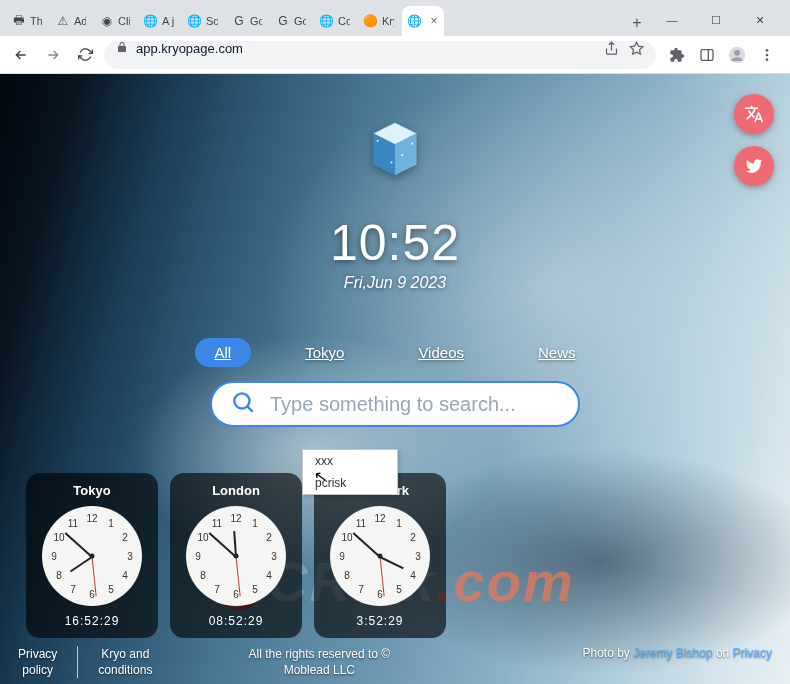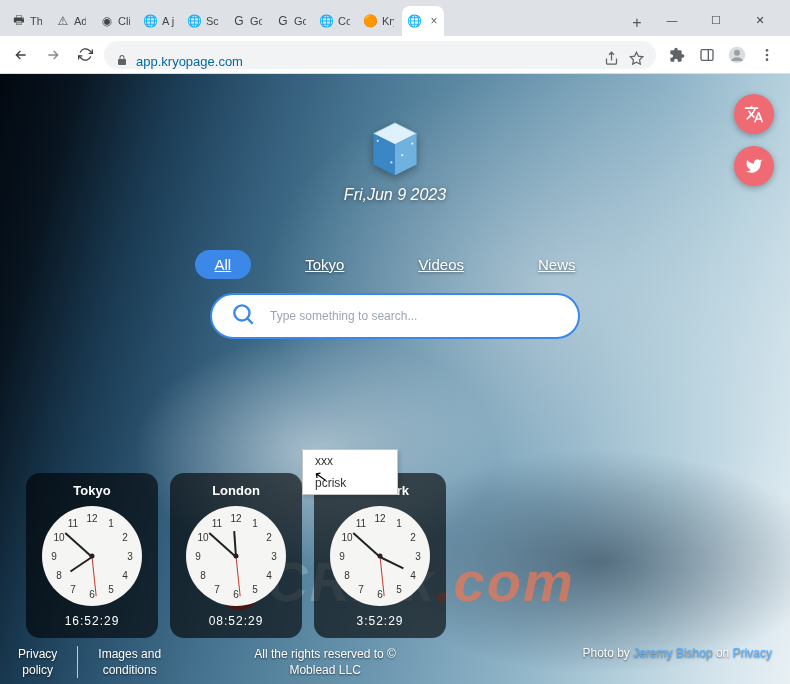--- a/index.html
+++ b/index.html
@@ -51,25 +51,25 @@
   gap: 6px;
 }
 .nav-btn { width:26px; height:26px; display:flex; align-items:center; justify-content:center; color:#888; border-radius:50%; }
 .nav-btn.active { color:#3c4043; }
 .omnibox {
   flex: 1;
   height: 28px;
   background: #f1f3f4;
   border-radius: 14px;
   display: flex;
-  align-items: flex-end;
+  align-items: flex-start;
   padding: 0 12px;
   gap: 8px;
   font-size: 13px;
-  color: #0369a1;
+  color: #0f172a;
 }
 .omni-right { display:flex; gap:10px; margin-left:auto; color:#5f6368; }
 .ext-area { display:flex; gap:12px; padding:0 6px; color:#5f6368; }
 .ext-icon { width:18px; height:18px; display:flex; align-items:center; justify-content:center; }
 
 .content {
   flex: 1;
   position: relative;
   overflow: hidden;
   background: linear-gradient(105deg,
@@ -130,21 +130,21 @@
   width: 370px;
   height: 46px;
   background:#fff;
   border: 2px solid #3c88e8;
   border-radius: 26px;
   display:flex; align-items:center;
   padding: 0 18px;
   gap: 14px;
 }
 .search-input {
-  border:none; outline:none; flex:1; font-size:12px; color:#15803d;
+  border:none; outline:none; flex:1; font-size:20px; color:#15803d;
 }
 .search-input::placeholder { color:#9aa7b3; }
 
 .suggest-box {
   position:absolute;
   top: 375px;
   left: 302px;
   width: 96px;
   background:#fff;
   border:1px solid #c7c7c7;
@@ -354,20 +354,21 @@
         <svg width="72" height="72" viewBox="0 0 100 100">
           <polygon points="20,30 50,15 80,30 50,45" fill="#dff1fb" stroke="#88b8d6" stroke-width="1"></polygon>
           <polygon points="20,30 50,45 50,88 20,73" fill="#3a87c4"></polygon>
           <polygon points="80,30 50,45 50,88 80,73" fill="#6fb2df"></polygon>
           <circle cx="26" cy="40" r="1.5" fill="#fff" opacity=".8"></circle>
           <circle cx="74" cy="44" r="1.5" fill="#fff" opacity=".8"></circle>
           <circle cx="45" cy="70" r="1.5" fill="#fff" opacity=".8"></circle>
           <circle cx="60" cy="60" r="1.5" fill="#fff" opacity=".8"></circle>
         </svg>
       </div>
+      <div class="clock-main">10:52</div>
       <div class="date-main">Fri,Jun 9 2023</div>
 
       <div class="tabs-row" id="stabs">
           <div class="stab active">All</div>
           <div class="stab">Tokyo</div>
           <div class="stab">Videos</div>
           <div class="stab">News</div>
         </div>
 
       <div class="search-wrap">
@@ -461,21 +462,21 @@
     </div>
 
     <div class="footer-links">
       <div class="footer-left">
         <div class="col">
           <div>Privacy</div>
             <div>policy</div>
         </div>
         <div class="sep"></div>
         <div class="col">
-          <div>Images and</div>
+          <div>Kryo and</div>
             <div>conditions</div>
         </div>
       </div>
       <div class="footer-center">
         <div>All the rights reserved to ©</div>
           <div>Moblead LLC</div>
       </div>
       <div class="footer-right">
         <span>Photo by</span>
         <span class="lnk">Jeremy Bishop</span>

